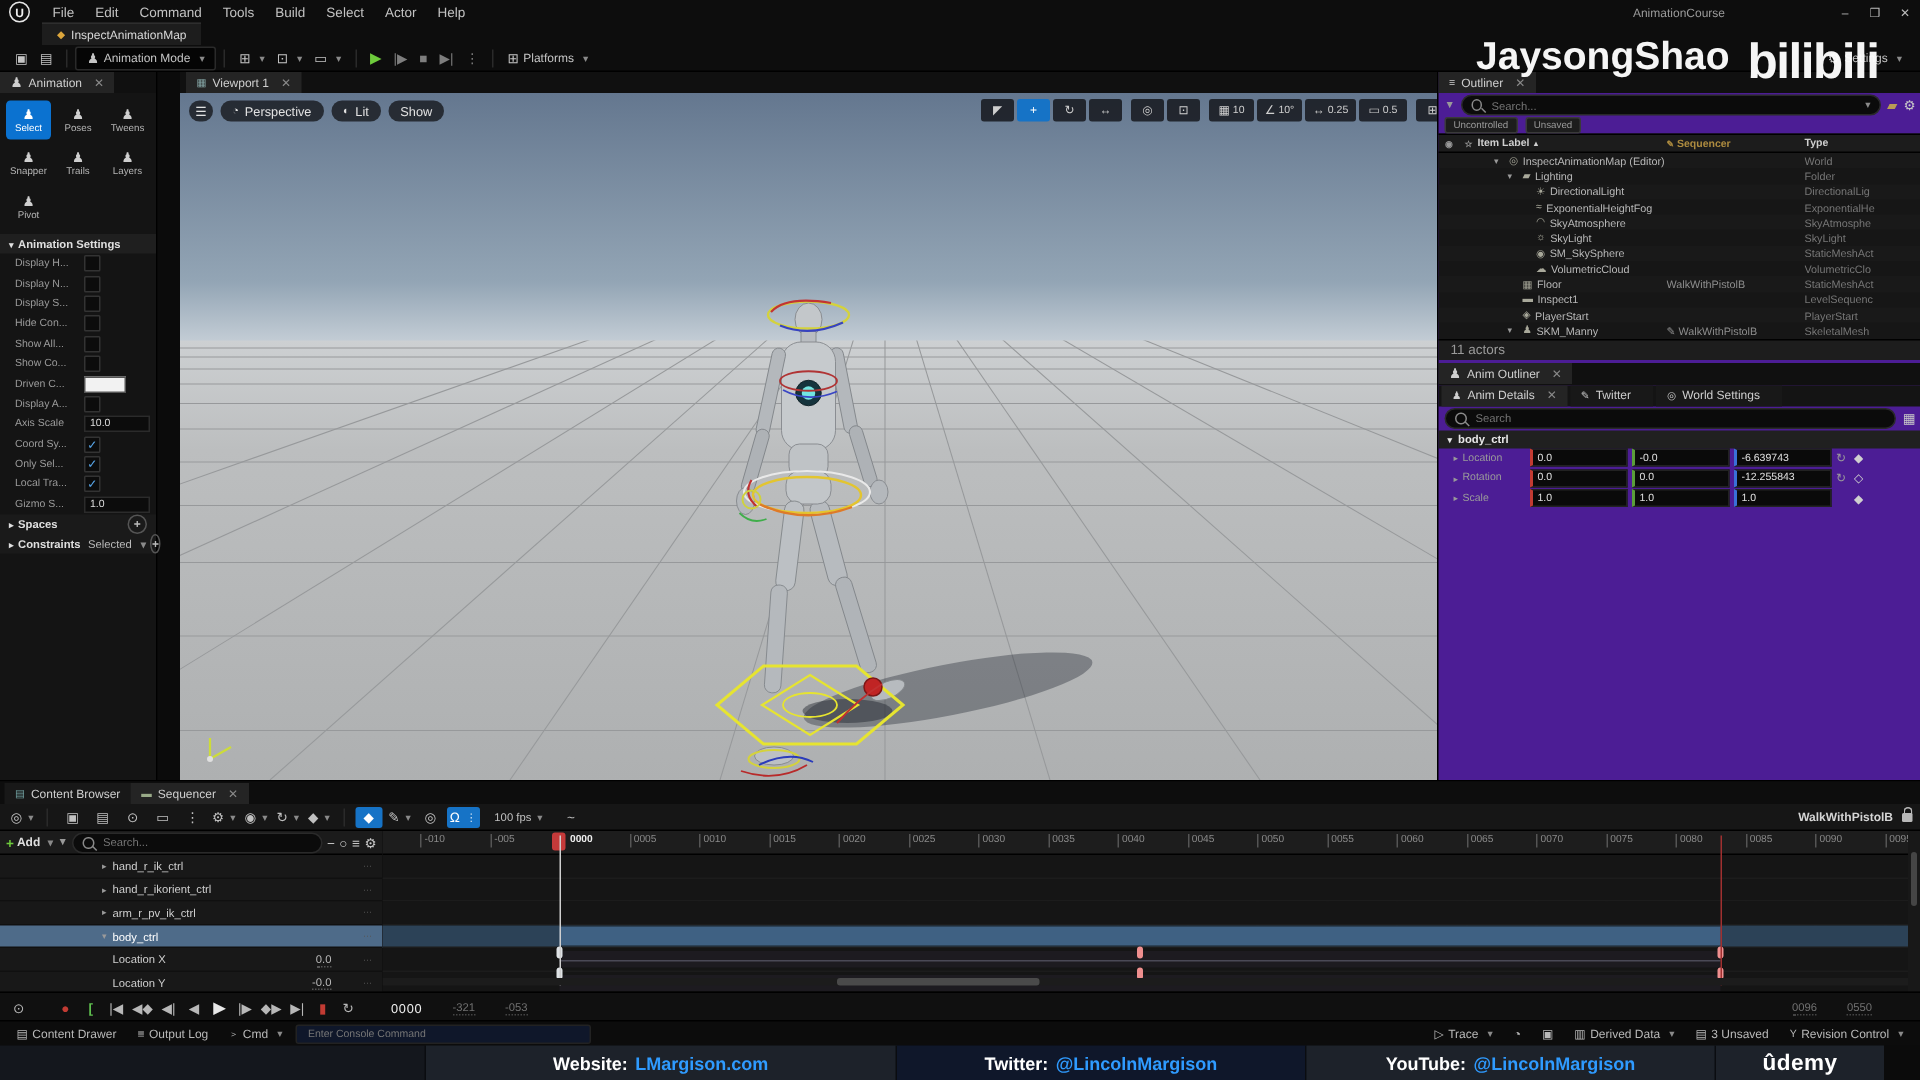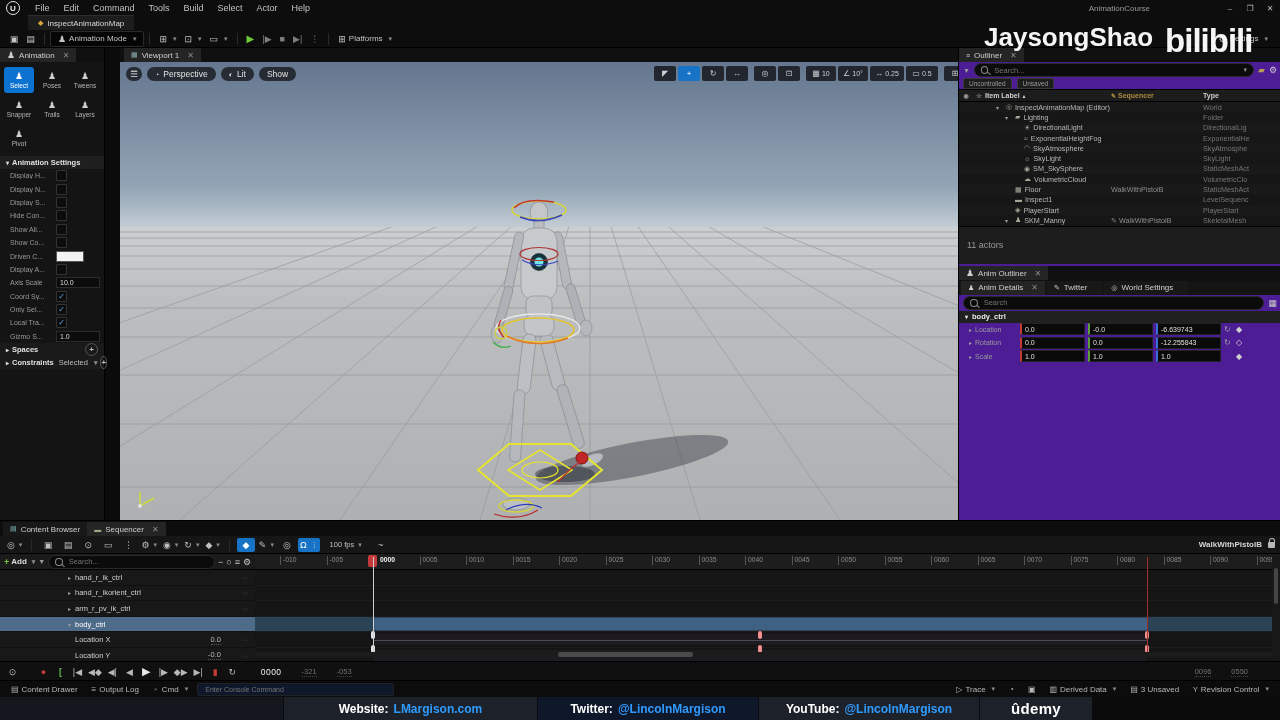--- a/index.html
+++ b/index.html
@@ -61,21 +61,21 @@
   .i-search::after{content:"";position:absolute;width:4px;height:1.2px;background:#8a8a8a;transform:rotate(45deg);left:5px;top:6px;}
   .chip{height:9px;border:1px solid #3a3a3a;background:#1d1d1d;border-radius:2px;color:#9a9a9a;font-size:6.5px;display:flex;align-items:center;padding:0 5px;}
   .out-hdr{height:11px;background:#1c1c1c;border-top:1px solid #000;border-bottom:1px solid #000;display:grid;grid-template-columns:14px 12px 1fr 92px 78px;align-items:center;color:#cfcfcf;font-size:7px;font-weight:bold;}
   .out-row{height:10.3px;display:grid;grid-template-columns:14px 12px 1fr 92px 78px;align-items:center;font-size:7.2px;color:#b8b8b8;}
   .out-row:nth-child(odd){background:#191919;}
   .out-row .typ{color:#767676;overflow:hidden;white-space:nowrap;}
   .out-row .seqc{color:#8d8d8d;overflow:hidden;white-space:nowrap;}
   .out-row .lab{display:flex;align-items:center;gap:3px;overflow:hidden;white-space:nowrap;}
   .exp{color:#9a9a9a;font-size:6px;width:7px;display:inline-block;}
   .oicon{font-size:7px;color:#a8a89a;}
-  .statusband{height:13px;background:#1d1d1d;border-top:1px solid #000;display:flex;align-items:center;padding:12px 8px;color:#9a9a9a;}
+  .statusband{height:13px;background:#1d1d1d;border-top:1px solid #000;display:flex;align-items:center;padding:0 8px;color:#9a9a9a;}
   .dtabs{height:14px;background:#141414;display:flex;align-items:flex-end;gap:2px;padding-left:2px;}
   .prop-hdr{height:12px;background:#202020;display:flex;align-items:center;gap:4px;padding:0 6px;color:#e8e8e8;font-weight:bold;font-size:7.5px;}
   .prop-row{height:13.5px;display:flex;align-items:center;padding:0 4px 0 10px;color:#9a9a9a;font-size:7px;gap:3px;}
   .vecfld{width:56px;height:10px;background:#0a0a0a;border:1px solid #222;display:flex;align-items:center;padding:0 3px;color:#e0e0e0;font-size:7px;overflow:hidden;white-space:nowrap;}
   .bx{border-left:2px solid #c23b33;}
   .by{border-left:2px solid #5a9e3a;}
   .bz{border-left:2px solid #3a6fd8;}
   .keyd{color:#cfcfcf;font-size:8px;}
   
   .bottom{left:0;top:520px;width:1280px;height:160px;background:#121212;border-top:1px solid #000;}
@@ -102,21 +102,21 @@
   .transport{height:20px;background:#101010;border-top:1px solid #000;display:flex;align-items:center;padding:0 6px;gap:4px;}
   .tpb{color:#b8b8b8;font-size:9px;min-width:13px;text-align:center;}
   .frame-cur{color:#f0f0f0;font-size:8.5px;margin-left:18px;letter-spacing:.5px;}
   .frame-rng{color:#707070;font-size:7.5px;margin-left:16px;border-bottom:1px dotted #444;}
   
   .statusbar{left:0;top:680px;width:1280px;height:17px;background:#0c0c0c;border-top:1px solid #000;display:flex;align-items:center;padding:0 6px;box-sizing:border-box;gap:4px;color:#b9b9b9;}
   .sb-item{display:flex;align-items:center;gap:3px;padding:0 5px;font-size:8px;}
   .console{width:185px;height:11px;background:#0f172a;border:1px solid #222;border-radius:2px;display:flex;align-items:center;padding:0 5px;}
   .console input{background:transparent;border:0;outline:0;color:#666;font-size:7px;width:100%;font-family:inherit;}
   
-  .footer{left:0;top:697px;width:1092px;height:23px;display:flex;}
+  .footer{left:0;top:697px;width:1256px;height:23px;display:flex;}
   .fseg{display:flex;align-items:center;justify-content:center;gap:5px;font-size:12px;font-weight:bold;color:#fff;border-right:1px solid #0a0c10;}
   .fseg .lnk{color:#2f9bff;}
   .udemy{font-size:15px;font-weight:bold;color:#fff;letter-spacing:.3px;}
   
   .watermark{left:984px;top:22px;z-index:60;display:flex;align-items:flex-start;gap:12px;pointer-events:none;}
   .wm-name{font-size:26px;font-weight:bold;color:#fff;opacity:.96;}
   .wm-logo{font-size:33px;font-weight:800;color:#fff;opacity:.96;letter-spacing:-1px;}
   .i-lock{width:7px;height:6px;background:#b9b9b9;border-radius:1px;position:relative;display:inline-block;margin-left:4px;}
   .i-lock::before{content:"";position:absolute;top:-4px;left:1px;width:4px;height:4px;border:1.2px solid #b9b9b9;border-bottom:0;border-radius:3px 3px 0 0;}
 </style>

